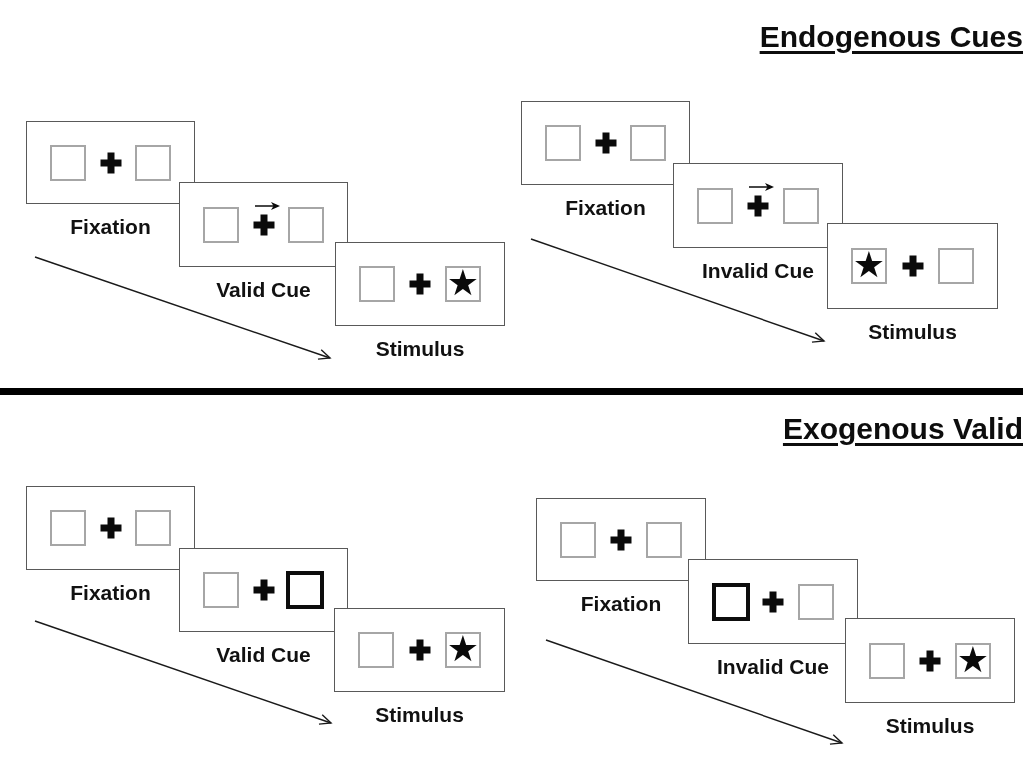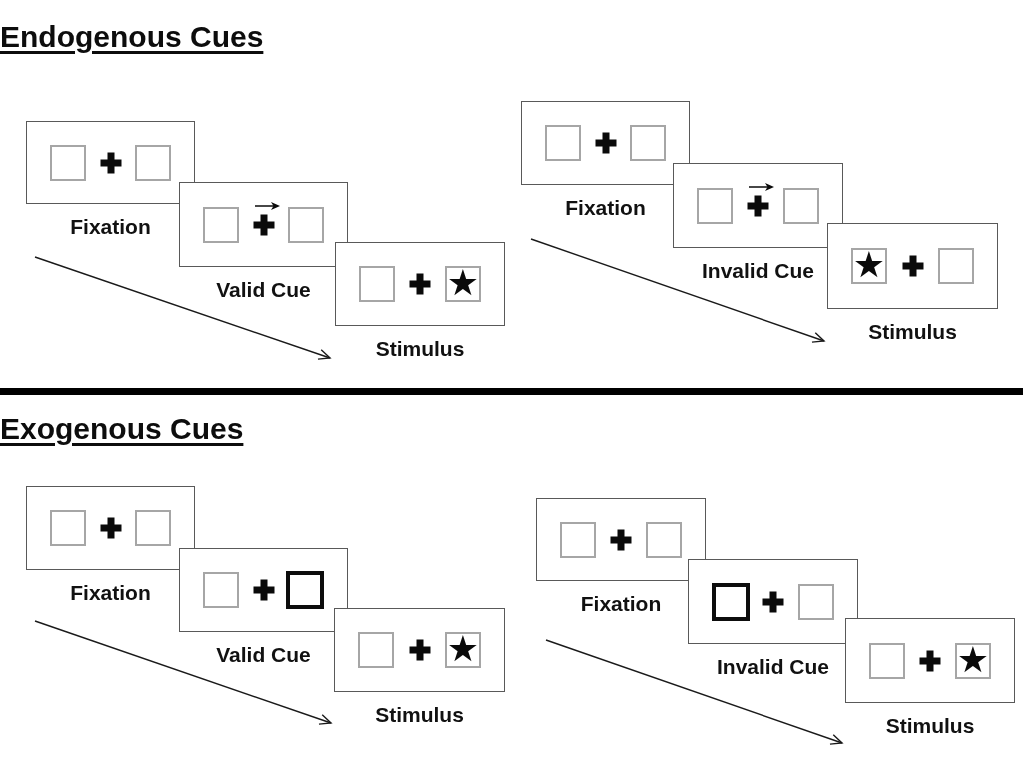--- a/index.html
+++ b/index.html
@@ -3,21 +3,21 @@
 <meta charset="utf-8">
 <style>
   html,body { margin:0; padding:0; }
   body {
     width:1023px; height:767px; position:relative; overflow:hidden;
     background:#ffffff;
     font-family:"Liberation Sans","DejaVu Sans",sans-serif;
     color:#111111;
   }
   .title {
-    position:absolute; left:0; width:1023px; text-align:left;
+    position:absolute; left:0; width:1023px; text-align:right;
     font-size:30px; font-weight:bold; color:#0d0d0d;
   }
   .title .u { text-decoration:underline; text-decoration-thickness:2.5px; text-underline-offset:4px; }
   .divider { position:absolute; left:0; top:388px; width:1023px; height:7px; background:#000000; }
 
   .panel {
     position:absolute; background:#ffffff;
     border:1.5px solid #595959; box-sizing:border-box;
   }
   .sq {
@@ -40,21 +40,21 @@
     position:absolute; text-align:center;
     font-size:21px; font-weight:bold; color:#111111; white-space:nowrap;
   }
   .diag { position:absolute; }
 </style>
 </head>
 <body>
 
 <div class="title" style="top:20px"><span class="u">Endogenous Cues</span></div>
 <div class="divider"></div>
-<div class="title" style="top:412px"><span class="u">Exogenous Cues</span></div>
+<div class="title" style="top:412px"><span class="u">Exogenous Valid</span></div>
 
 <svg class="diag" style="left:30px;top:250px" width="312" height="118">
   <defs>
       <marker id="ah1" markerWidth="16" markerHeight="16" refX="13" refY="6" orient="auto" markerUnits="userSpaceOnUse">
         <path d="M2 1 L13 6 L2 11" fill="none" stroke="#1a1a1a" stroke-width="1.4"></path>
       </marker>
     </defs>
   <line x1="5" y1="7" x2="300" y2="108" stroke="#1a1a1a" stroke-width="1.4" marker-end="url(#ah1)"></line>
 </svg>
 

